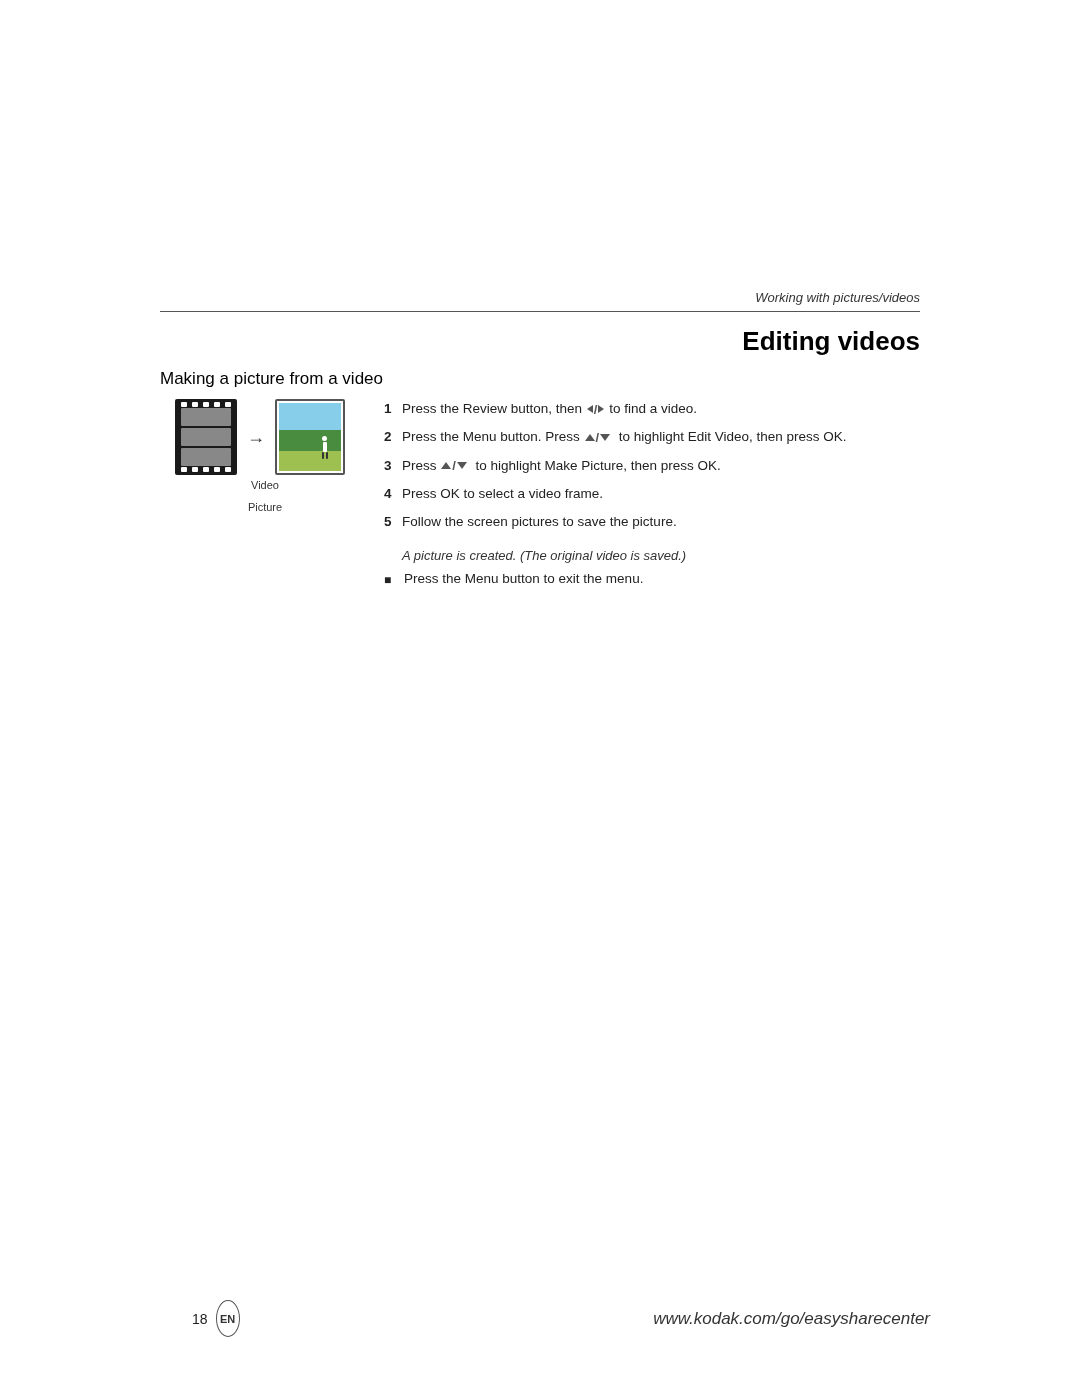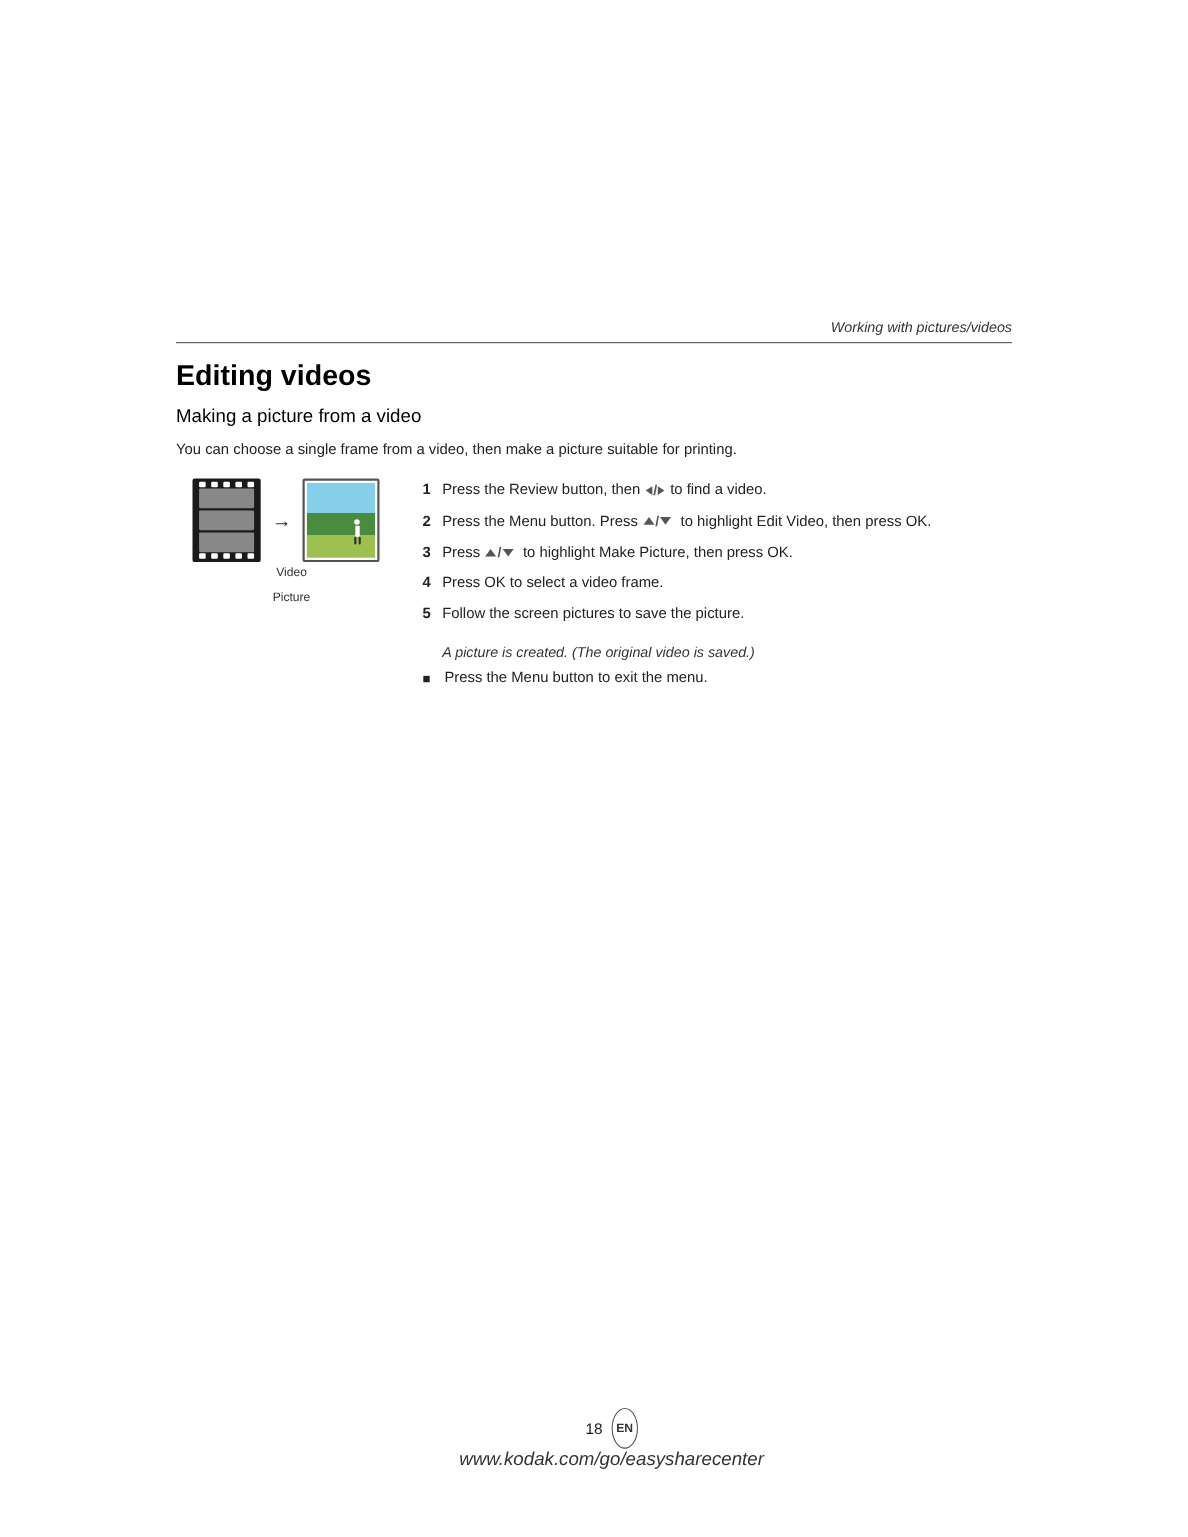--- a/index.html
+++ b/index.html
@@ -46,20 +46,21 @@
       border: none;
       border-top: 1px solid #555;
       margin-bottom: 14px;
     }
 
     .page-title {
       font-size: 26px;
       font-weight: bold;
       color: #000;
       margin-bottom: 12px;
+      text-align: right;
     }
 
     .subsection-title {
       font-size: 17px;
       font-weight: normal;
       color: #000;
       margin-bottom: 10px;
     }
 
     .intro-text {
@@ -316,23 +317,23 @@
       color: #333;
       margin-left: 0px;
       margin-bottom: 6px;
       margin-top: 16px;
     }
 
     .footer-area {
       position: absolute;
       bottom: 60px;
       left: 160px;
-      right: 160px;
-      display: flex;
-      flex-direction: column;
+      right: 150px;
+      display: flex;
+      flex-direction: row;
       align-items: center;
       justify-content: space-between;
       margin-left: 32px;
     }
 
     .footer-left {
       display: flex;
       align-items: center;
       gap: 8px;
     }
@@ -369,21 +370,20 @@
 
   <div class="content-area">
 
     <div class="section-label">Working with pictures/videos</div>
     <hr class="section-divider">
 
     <h1 class="page-title">Editing videos</h1>
 
     <h2 class="subsection-title">Making a picture from a video</h2>
 
-    <p class="intro-text">You can choose a single frame from a video, then make a picture suitable for printing.</p>
 
     <div class="main-content">
 
       <div class="illustration-area">
         <div class="film-picture-container">
 
           <div class="film-strip">
             <div class="film-holes-row">
               <div class="film-hole"></div>
               <div class="film-hole"></div>

